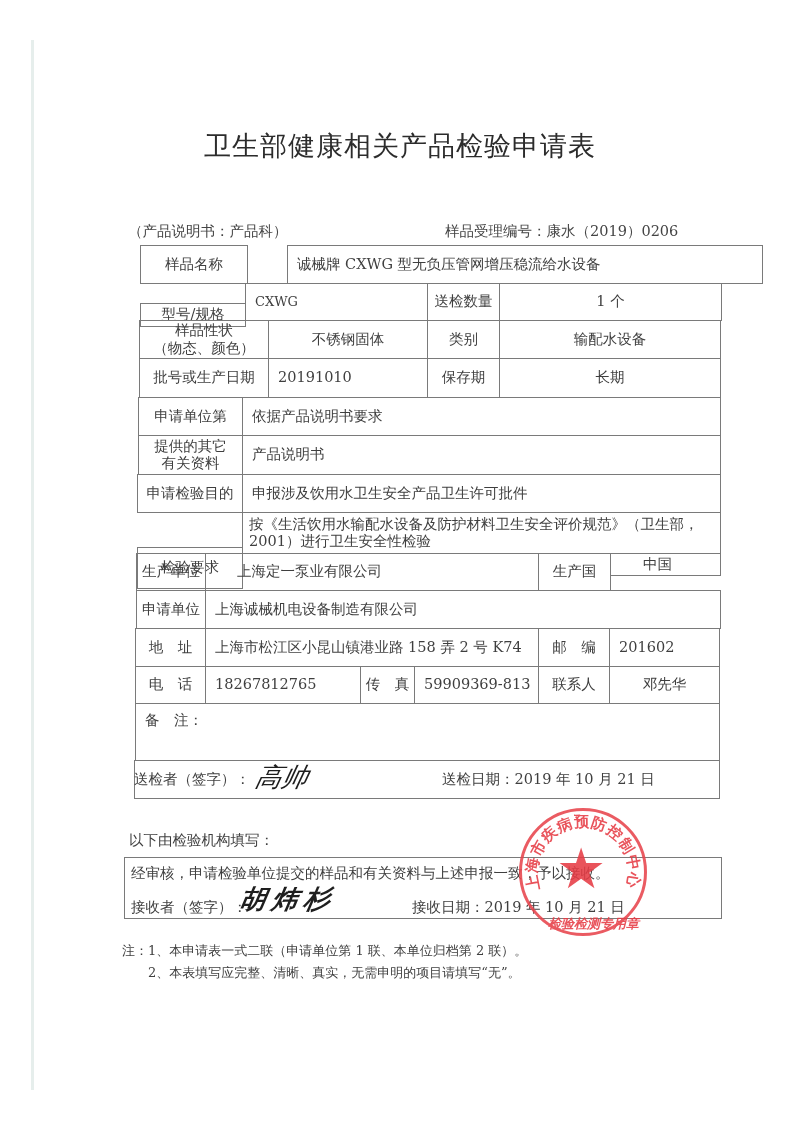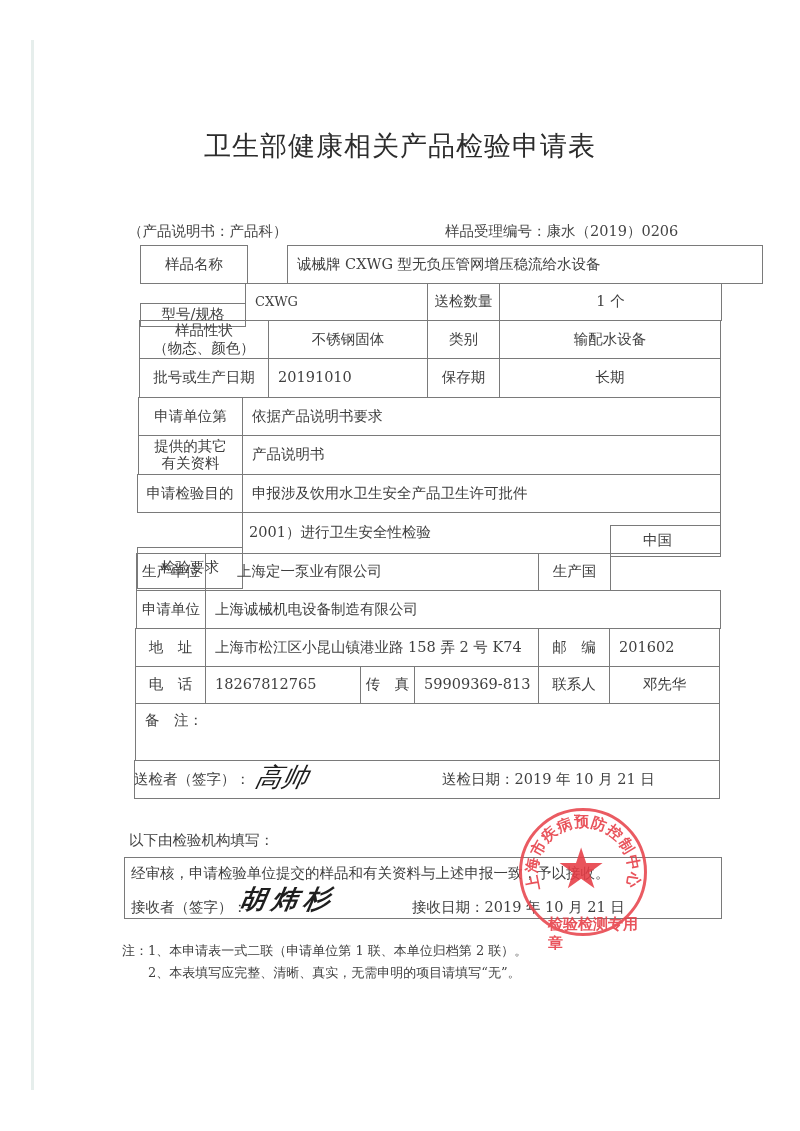--- a/index.html
+++ b/index.html
@@ -20,21 +20,21 @@
   .cell.col { flex-direction: column; justify-content: center; }
   .cell.top { align-items: flex-start; padding-top: 8px; }
   .sig-text { position: absolute; font-size: 14.5px; color: #3f3f3f; }
   .handwriting { position: absolute; font-family: "DejaVu Serif", serif; font-style: italic; color: #1e1e1e; }
   .below-label { position: absolute; left: 129px; top: 831px; font-size: 14.5px; color: #3f3f3f; }
   .box2 { position: absolute; left: 124px; top: 857px; width: 598px; height: 62px; border: 1px solid #7a7a7a; box-sizing: border-box; }
   .notes { position: absolute; left: 122px; top: 940px; font-size: 13px; color: #3f3f3f; line-height: 22px; }
   .stamp { position: absolute; left: 519px; top: 808px; width: 128px; height: 128px; border-radius: 50%; border: 3px solid #e8454d; box-sizing: border-box; opacity: 0.88; }
   .stamp .star { position: absolute; left: 34px; top: 30px; font-size: 56px; color: #e63c45; line-height: 1; }
   .stamp .arc { position: absolute; left: 0; top: 0; }
-  .stamp .bottom-text { position: absolute; left: 26px; top: 104px; font-size: 15px; color: #e63c45; font-family: "DejaVu Sans", sans-serif; font-weight: bold; letter-spacing: 0px; }
+  .stamp .bottom-text { position: absolute; left: 26px; top: 104px; font-size: 13px; color: #e63c45; font-family: "DejaVu Sans", sans-serif; font-weight: bold; letter-spacing: 0px; font-style: italic; }
 </style>
 </head>
 <body>
 
 <div class="edge-line"></div>
 
 <div class="title">卫生部健康相关产品检验申请表</div>
 
 <div class="meta left">（产品说明书：产品科）</div>
 <div class="meta right">
@@ -71,27 +71,28 @@
     <span>提供的其它</span>
     <span>有关资料</span>
   </div>
   <div class="cell l" style="left:242px;top:435px;width:479px;height:40px;">产品说明书</div>
 
   <div class="cell c" style="left:137px;top:474px;width:106px;height:39px;">申请检验目的</div>
   <div class="cell l" style="left:242px;top:474px;width:479px;height:39px;">申报涉及饮用水卫生安全产品卫生许可批件</div>
 
   <div class="cell c" style="left:137px;top:512px;width:106px;height:42px;margin-top:35px;">检验要求</div>
   <div class="cell col" style="left:242px;top:512px;width:479px;height:42px;align-items:flex-start;padding-left:6px;">
+    <span>按《生活饮用水输配水设备及防护材料卫生安全评价规范》（卫生部，</span>
     <span>2001）进行卫生安全性检验</span>
   </div>
 
   <div class="cell c" style="left:136px;top:553px;width:70px;height:38px;">生产单位</div>
   <div class="cell l" style="left:205px;top:553px;width:334px;height:38px;padding-left:31px;">上海定一泵业有限公司</div>
   <div class="cell c" style="left:538px;top:553px;width:73px;height:38px;">生产国</div>
-  <div class="cell l" style="left:610px;top:525px;width:111px;height:32px;padding-left:32px;">中国</div>
+  <div class="cell l" style="left:610px;top:553px;width:111px;height:23px;padding-left:32px;">中国</div>
 
   <div class="cell c" style="left:136px;top:590px;width:70px;height:39px;">申请单位</div>
   <div class="cell l" style="left:205px;top:590px;width:516px;height:39px;">上海诚械机电设备制造有限公司</div>
 
   <div class="cell c" style="left:135px;top:628px;width:71px;height:39px;">地　址</div>
   <div class="cell l" style="left:205px;top:628px;width:334px;height:39px;">上海市松江区小昆山镇港业路 158 弄 2 号 K74</div>
   <div class="cell c" style="left:538px;top:628px;width:72px;height:39px;">邮　编</div>
   <div class="cell l" style="left:609px;top:628px;width:111px;height:39px;">201602</div>
 
   <div class="cell c" style="left:135px;top:666px;width:71px;height:38px;">电　话</div>

